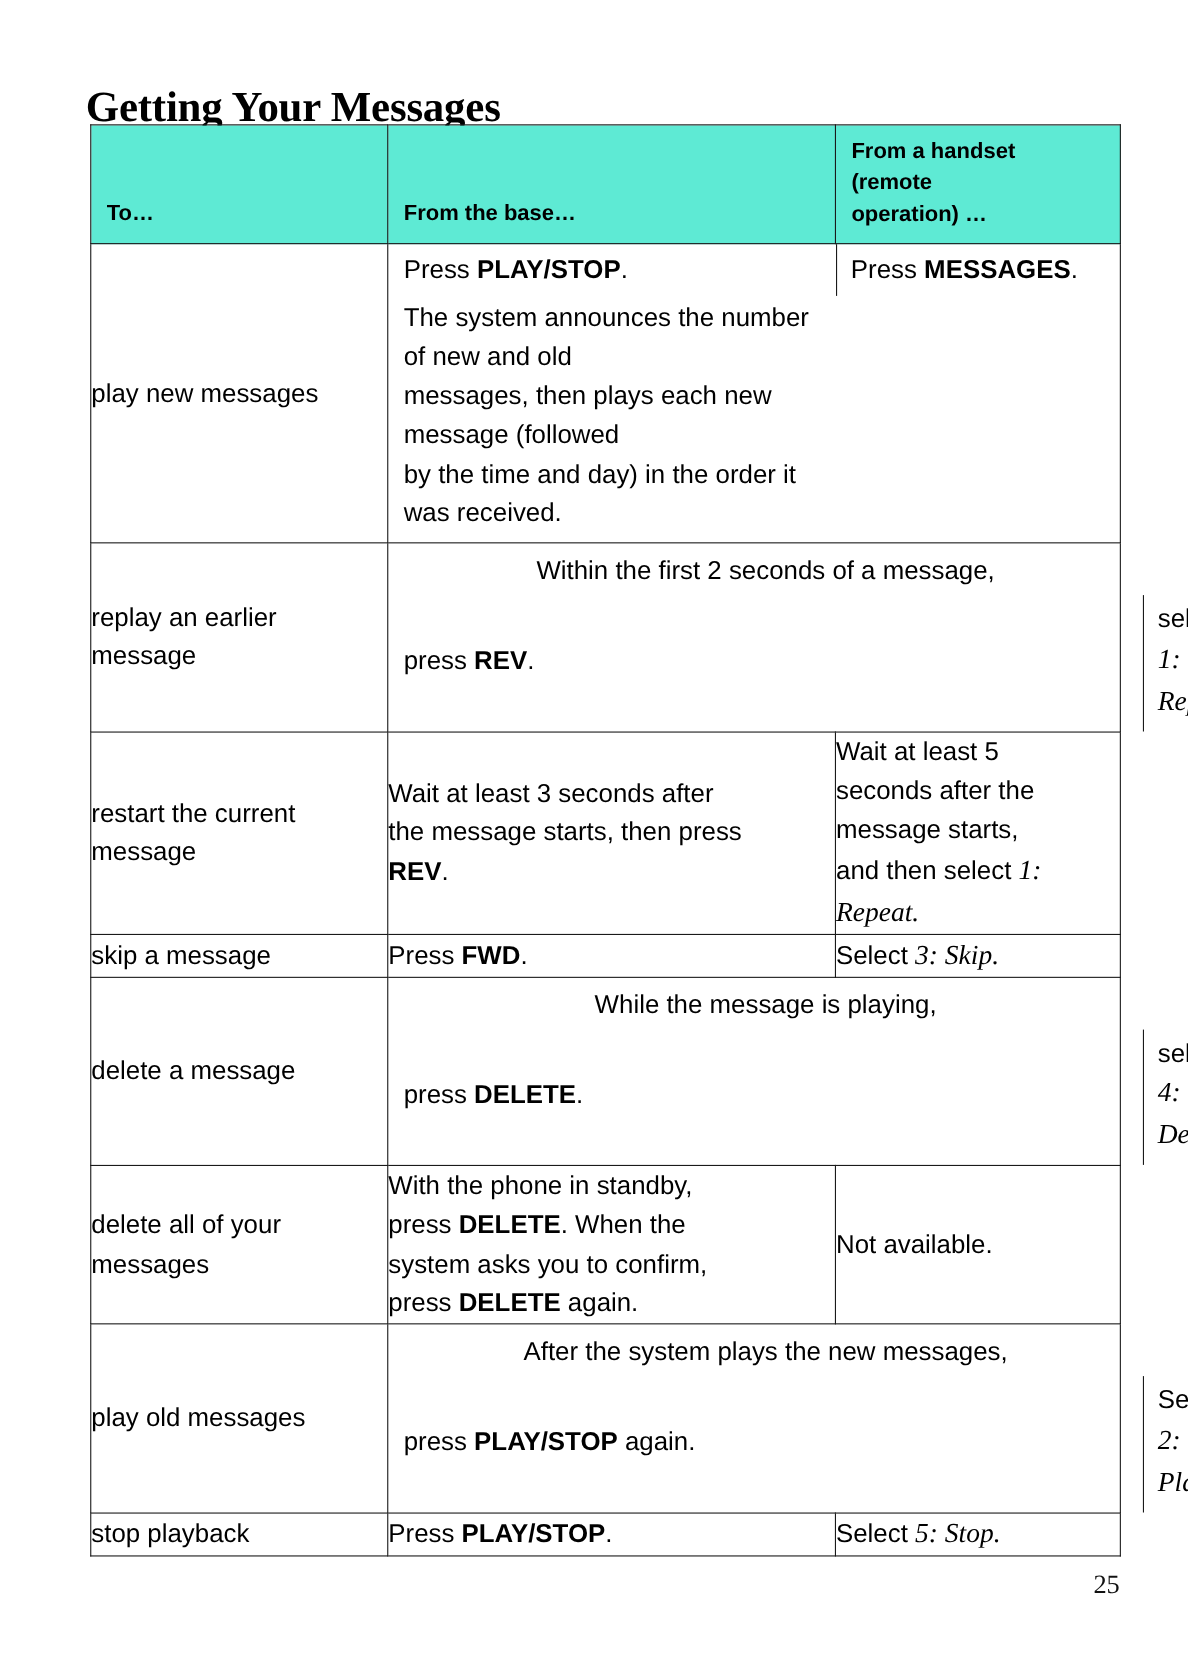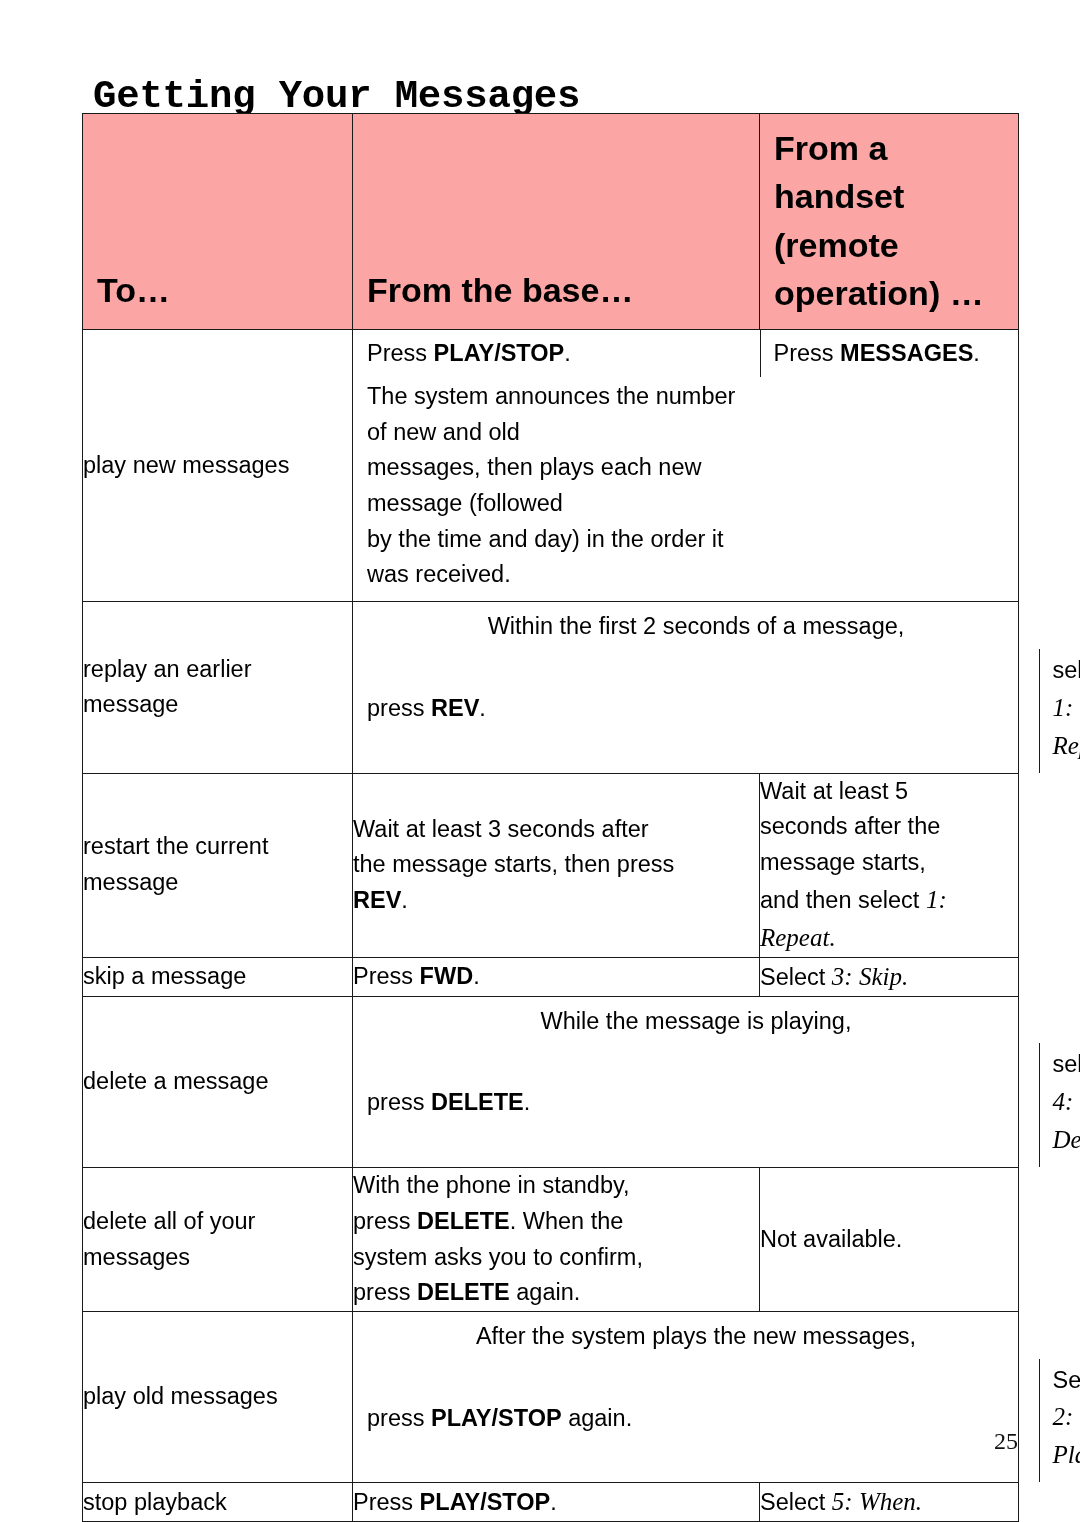--- a/index.html
+++ b/index.html
@@ -21,22 +21,22 @@
     left: 0; top: 0;
     width: 1080px;
     height: 1522px;
     box-sizing: border-box;
     padding: 0;
   }
 
   
   .h1 {
     position: absolute;
-    left: 93px;
-    font-family: Liberation Mono, monospace;
+    left: 78px;
+    font-family: Liberation Serif, serif;
     font-weight: bold;
     font-size: 39px;
     letter-spacing: -0.2px;
     color: #000;
     line-height: 1.0;
     white-space: nowrap;
   }
   #title-messages { top: 52px; }
   #title-screening { top: 1204px; }
 
@@ -60,23 +60,23 @@
   table.grid td {
     border: 1.6px solid #1a1a1a;
     padding: 0;
     vertical-align: middle;
     font-family: "Liberation Sans", sans-serif;
     font-size: 23.5px;
     line-height: 1.52;
     color: #000;
   }
   table.grid td.hd {
-    background: #fca5a5;
+    background: #5eead4;
     font-weight: bold;
-    font-size: 34px;
+    font-size: 20px;
     padding: 10px 12px 12px 14px;
     vertical-align: bottom;
   }
   td.hd.col1 { vertical-align: bottom; margin-top: 36px; }
   td.hd.col3 { vertical-align: top; padding-top: 12px; line-height: 1.42; }
 
   .cellpad   { padding: 8px 12px 8px 14px; }
   .cellpad-c { padding: 8px 12px 8px 12px; margin-left: 13px; }
 
   
@@ -291,21 +291,21 @@
             </div>
           </div>
         </td>
       </tr>
 
       <tr>
         <td class="cellpad">
           <span>stop playback</span>
         </td>
         <td class="cellpad"><span>Press </span><b>PLAY/STOP</b><span>.</span></td>
-        <td class="cellpad-c"><span>Select </span><span class="it">5: When.</span></td>
+        <td class="cellpad-c"><span>Select </span><span class="it">5: Stop.</span></td>
       </tr>
 
     </tbody>
   </table>
   </div>
 
 
 
   <div class="pageno">25</div>
 

